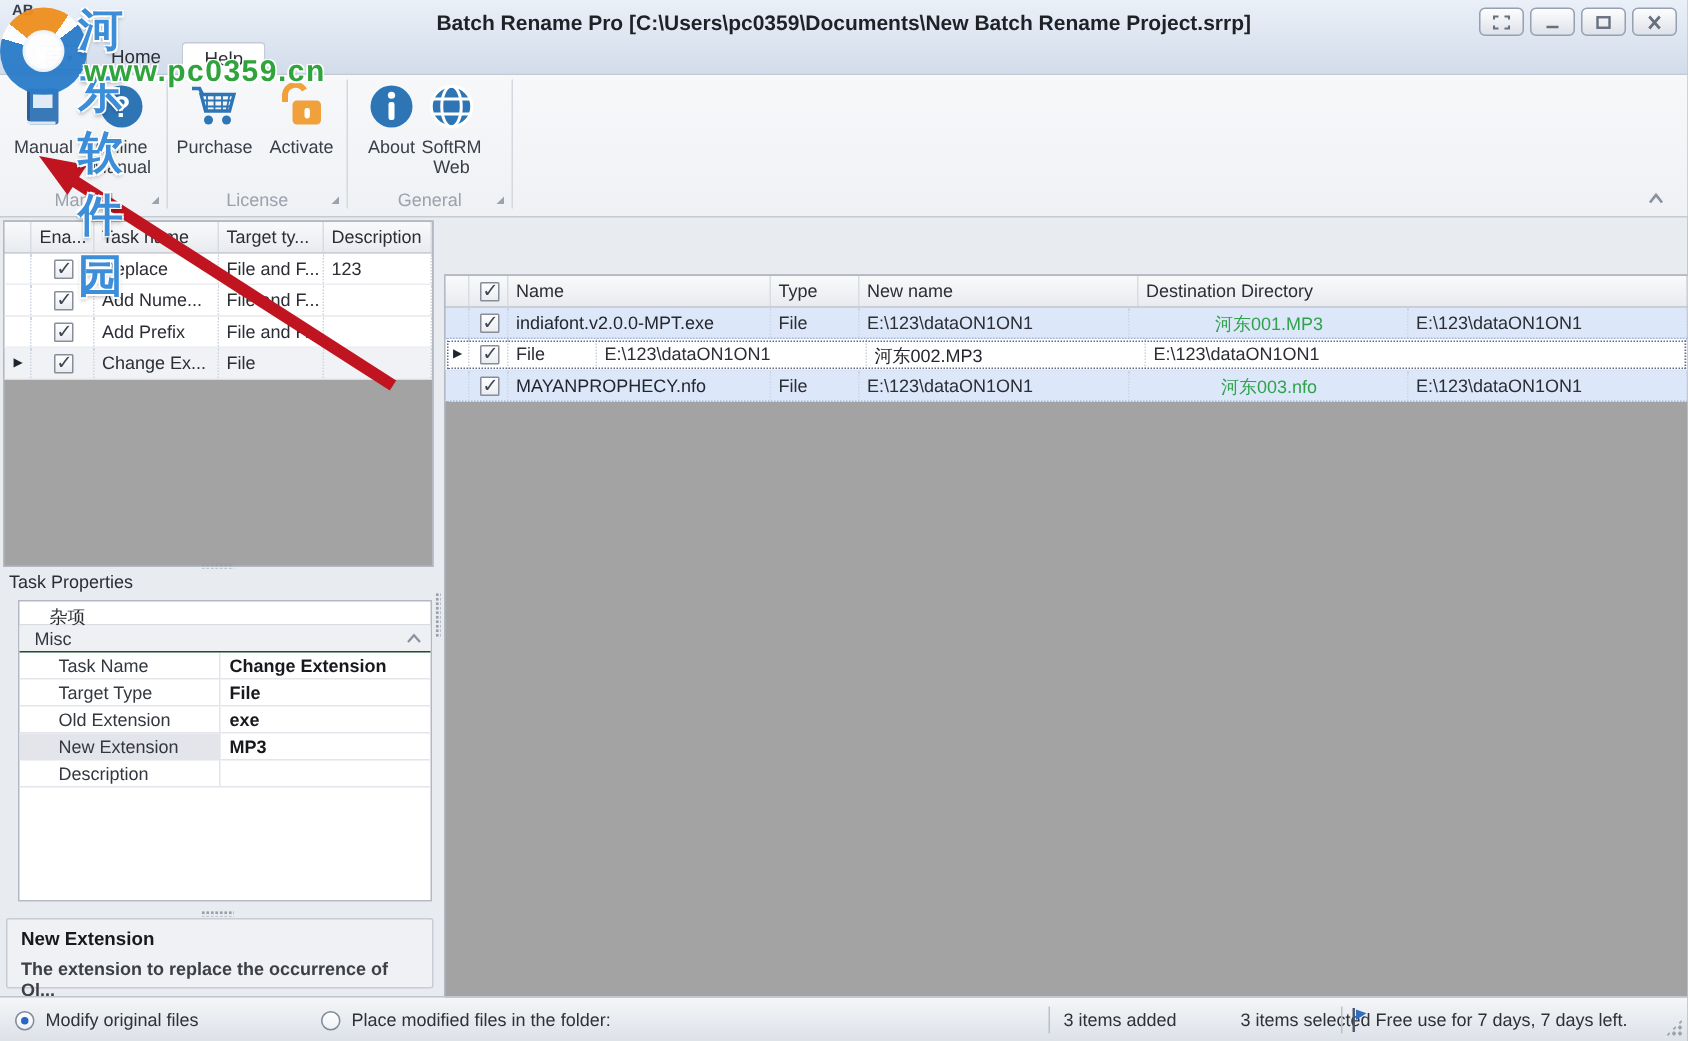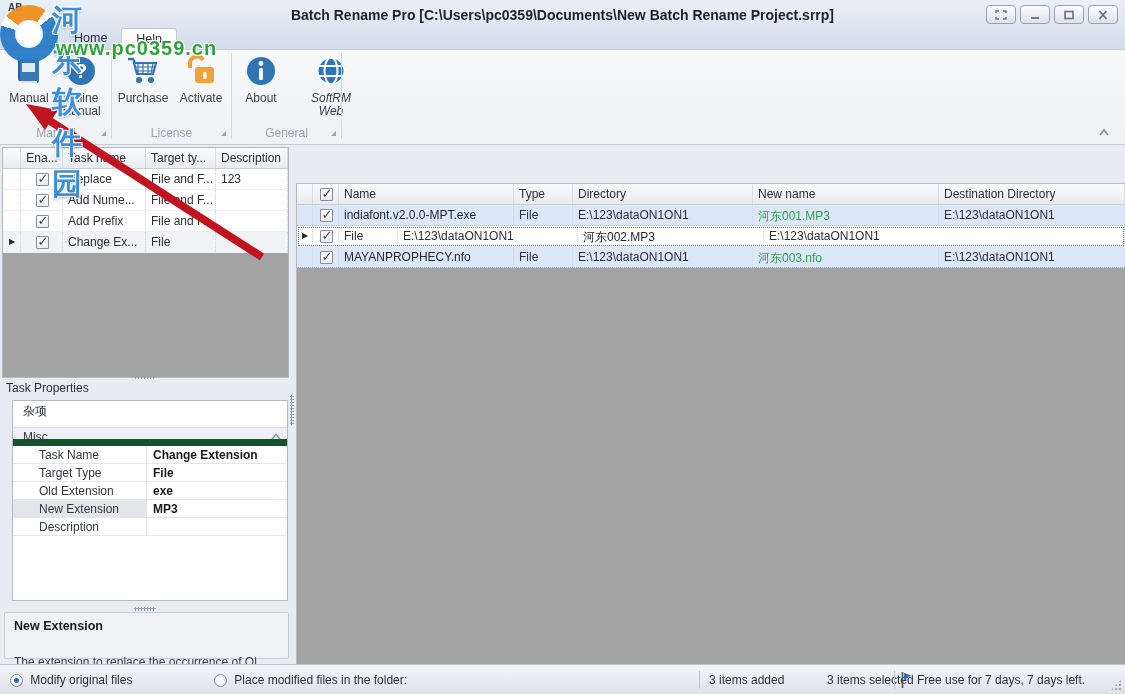--- a/index.html
+++ b/index.html
@@ -52,40 +52,40 @@
   .f0{width:16px;flex:none;} .f1{width:26px;flex:none;text-align:center;}
   .f2{width:175px;flex:none;} .f3{width:59px;flex:none;} .f4{width:180px;flex:none;}
   .f5{width:186px;flex:none;} .f6{flex:1;}
   .thead .c0,.thead .f0 { border-right:1px solid #d9dce2; }
   .rowmark { font-size:8px; color:#1f242d; padding-top:5px !important; text-align:center; }
   .checkbox { display:inline-block; width:13px; height:13px; margin-top:0px;
     border:1px solid #878d99; border-radius:1px; background:linear-gradient(#fff,#e9ecf1);
     position:relative; vertical-align:middle; }
   .checkbox::after { content:"✓"; position:absolute; left:1px; top:-3px;
     font-size:13px; font-weight:bold; color:#3f4document6; color:#3f4652; }
-  .greenname { color:#31a24c; }
+  .greenname { color:#31a24c;text-align:center; }
   .fname { color:#23262e; }
   
   .tp-label { position:absolute; left:6px; top:381px; font-size:12px; color:#2b2e35; }
   .prop-grid { position:absolute; left:12px; top:400px; width:276px; height:201px;
     background:#fff; border:1px solid #b3b8c3; }
   .prow { display:flex; height:18px; border-bottom:1px solid #e3e5ea; }
   .prow .pl { width:134px; flex:none; padding:2px 4px 0 26px; overflow:hidden; white-space:nowrap;
     border-right:1px solid #e3e5ea; color:#33373f; }
   .prow .pv { flex:1; padding:2px 4px 0 6px; font-weight:bold; color:#17191d; overflow:hidden; white-space:nowrap; }
   .prow.sel .pl { background:#e3e5ea; }
-  .pcat { height:27px; padding:2px 4px 0 10px; border-bottom:1px solid #d9dce2; color:#2b2e35; }
-  .pgroup { height:18px; padding:2px 18px 0 10px; border-bottom:7px solid #14532d;
+  .pcat { height:16px; padding:2px 4px 0 20px; border-bottom:1px solid #d9dce2; color:#2b2e35; }
+  .pgroup { height:18px; padding:2px 18px 0 10px; border-bottom:1px solid #14532d;
     background:#eef0f4; color:#33373f; position:relative; }
   .pgroup svg { position:absolute; right:6px; top:5px; }
   
   .help-box { position:absolute; left:4px; top:612px; width:285px; height:47px;
     background:#eff1f4; border:1px solid #c8ccd4; border-radius:2px; padding:6px 9px; }
   .help-box .ht { font-weight:bold; font-size:12.5px; color:#17191d; }
-  .help-box .hx { margin-top:22px; color:#3c3f45; }
+  .help-box .hx { margin-top:6px; color:#3c3f45;font-weight:bold; }
   
   .hgrip { position:absolute; width:22px; height:4px;
     background-image:radial-gradient(#99a0ac 1px, transparent 1.1px); background-size:3px 3px; }
   .vgrip { position:absolute; width:4px; height:30px;
     background-image:radial-gradient(#99a0ac 1px, transparent 1.1px); background-size:3px 3px; }
   
   .footer { position:absolute; left:0; top:664px; width:1125px; height:30px;
     background:linear-gradient(#f4f6f8,#dde1e8); border-top:1px solid #c0c6cf; }
   .radio { display:inline-block; width:13px; height:13px; border-radius:50%;
     border:1px solid #7f8a9c; background:linear-gradient(#fff,#eef1f5); position:relative; vertical-align:-3px; }
@@ -200,21 +200,21 @@
   <div class="rbtn" style="left:236px;width:50px;">
     <div class="ric">
       <svg width="32" height="32" viewBox="0 0 32 32">
         <circle cx="16" cy="16" r="14" fill="#2e75b6"></circle>
         <rect x="14" y="13" width="4" height="12" rx="1.5" fill="#fff"></rect>
         <circle cx="16" cy="8.5" r="2.4" fill="#fff"></circle>
       </svg>
     </div>
     <div class="rlbl">About</div>
   </div>
-  <div class="rbtn" style="left:304px;width:54px;font-style:italic;">
+  <div class="rbtn" style="left:274px;width:54px;">
     <div class="ric">
       <svg width="32" height="32" viewBox="0 0 32 32">
         <circle cx="16" cy="16" r="14" fill="#2e75b6"></circle>
         <ellipse cx="16" cy="16" rx="6.5" ry="13.5" fill="none" stroke="#fff" stroke-width="2"></ellipse>
         <circle cx="16" cy="16" r="13.5" fill="none" stroke="#fff" stroke-width="2"></circle>
         <line x1="3" y1="11" x2="29" y2="11" stroke="#fff" stroke-width="2"></line>
         <line x1="3" y1="21" x2="29" y2="21" stroke="#fff" stroke-width="2"></line>
       </svg>
     </div>
     <div class="rlbl">SoftRM Web</div>
@@ -324,21 +324,20 @@
 </div>
 
 <div class="vgrip" style="left:290px;top:395px;"></div>
 
 <div class="panel-table" style="left:296px;top:139px;width:829px;height:517px;border-bottom:none;border-right:none;margin-top:44px;">
   <div class="thead">
     <div class="f0"></div>
     <div class="f1"><span class="checkbox"></span></div>
     <div class="f2">Name</div>
     <div class="f3">Type</div>
-    <div class="f4">Directory</div>
     <div class="f5">New name</div>
     <div class="f6">Destination Directory</div>
   </div>
   <div class="trow selected">
     <div class="f0"></div>
     <div class="f1"><span class="checkbox"></span></div>
     <div class="f2 fname">indiafont.v2.0.0-MPT.exe</div>
     <div class="f3">File</div>
     <div class="f4">E:\123\dataON1ON1</div>
     <div class="f5 greenname">河东001.MP3</div>

